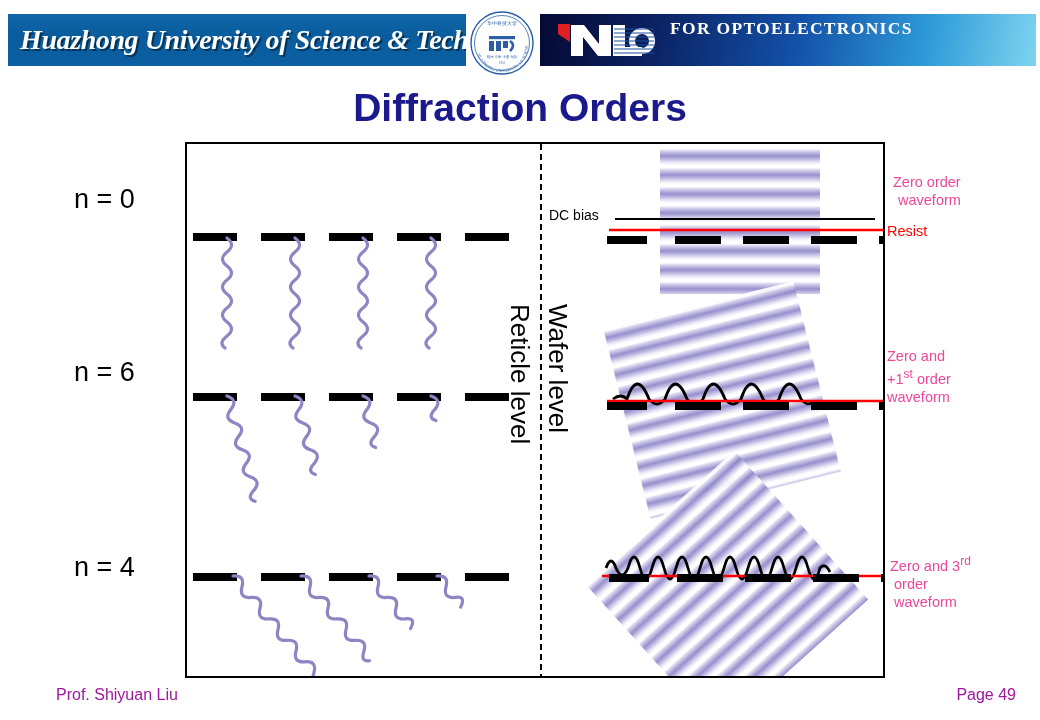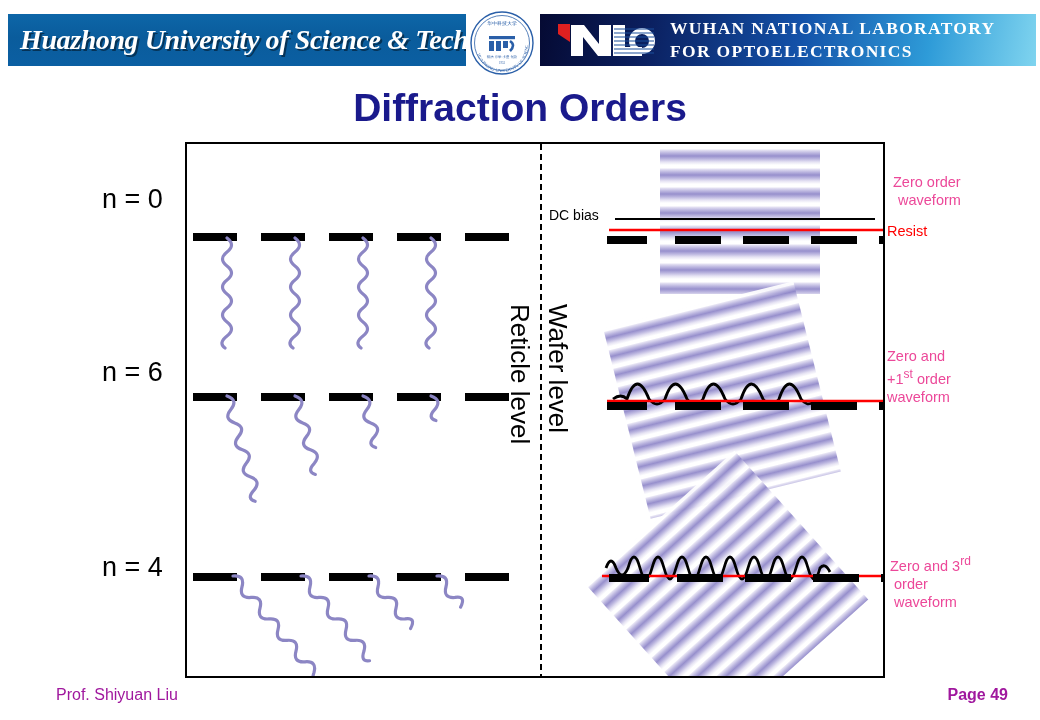--- a/index.html
+++ b/index.html
@@ -91,21 +91,20 @@
     width: 0; height: 536px;
     border-left: 2px dashed #000000;
   }
 
   
   .n-label {
     position: absolute;
     font-size: 27px;
     color: #000000;
     white-space: nowrap;
-    margin-left: 28px;
   }
 
   
   .grating { position: absolute; height: 8px; }
   .grating .bar {
     position: absolute; top: 0; height: 8px;
     background: #000000;
   }
 
   
@@ -156,21 +155,21 @@
   }
 
   
   .footer-text {
     position: absolute;
     font-size: 16px;
     color: #a0189e;
     white-space: nowrap;
   }
   #footer-left  { left: 56px;  top: 686px; }
-  #footer-right { right: 32px; top: 686px; font-weight: bold; }
+  #footer-right { right: 24px; top: 686px; }
 
   svg { display: block; overflow: visible; }
 </style>
 </head>
 <body>
 
 <div id="slide">
 
   <div id="header">
 
@@ -214,21 +213,20 @@
             <line x1="60" y1="13" x2="100" y2="13"></line>
             <line x1="60" y1="17" x2="100" y2="17"></line>
             <line x1="60" y1="21" x2="100" y2="21"></line>
             <line x1="60" y1="25" x2="100" y2="25"></line>
             <line x1="60" y1="29" x2="100" y2="29"></line>
             <line x1="60" y1="33" x2="100" y2="33"></line>
           </g>
         </svg>
       </div>
       <div class="banner-right-text">
-        <div>WUHAN NATIONAL LABORATORY</div>
         <div>FOR OPTOELECTRONICS</div>
       </div>
     </div>
   </div>
 
   <div id="title">Diffraction Orders</div>
 
   <div id="figure">
 
     <div id="divider"></div>

